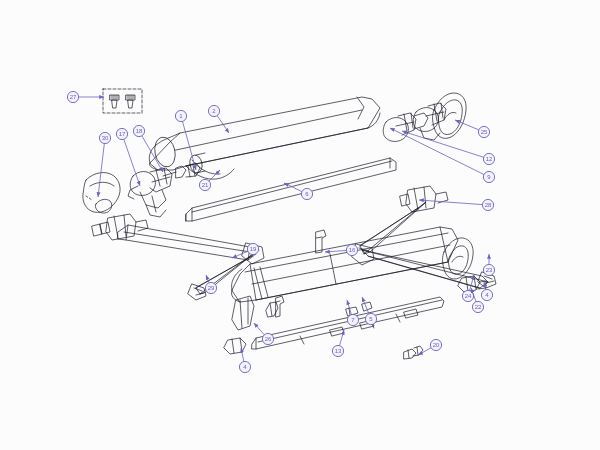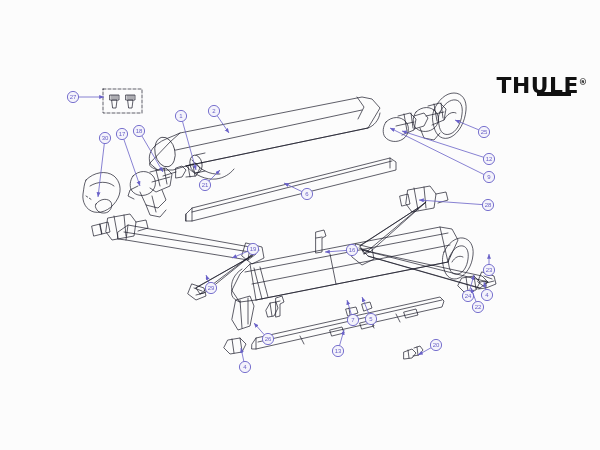--- a/index.html
+++ b/index.html
@@ -402,18 +402,14 @@
           <text x="245" y="369.4" text-anchor="middle" font-family="&quot;Liberation Sans&quot;, sans-serif" font-size="6" fill="#6a62c8">4</text>
         </g>
         <g>
           <line x1="431.1047192537194" y1="347.71960041460034" x2="418" y2="355" stroke="#6a62c8" stroke-width="0.8" marker-end="url(#arrowh)"></line>
           <circle cx="436" cy="345" r="5.6" fill="#f4f3fb" stroke="#6a62c8" stroke-width="0.9"></circle>
           <text x="436" y="347.4" text-anchor="middle" font-family="&quot;Liberation Sans&quot;, sans-serif" font-size="6" fill="#6a62c8">20</text>
         </g>
       </g>
   </svg>
 
-  <div class="brand">
-    <div class="brand-word"><span>THULE</span><span class="reg">®</span></div>
-    <div class="brand-bar"></div>
-  </div>
 
 </div>
 
 </body></html>

